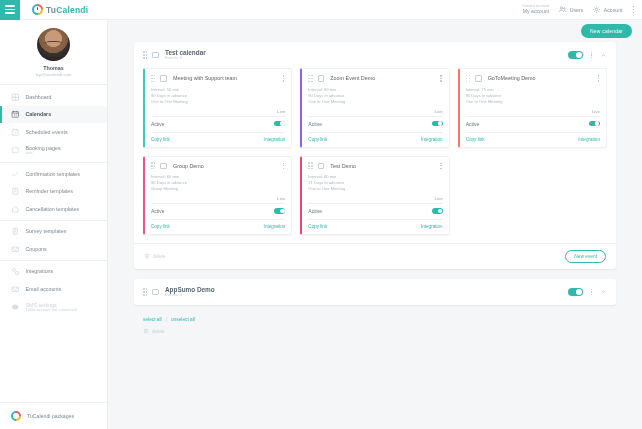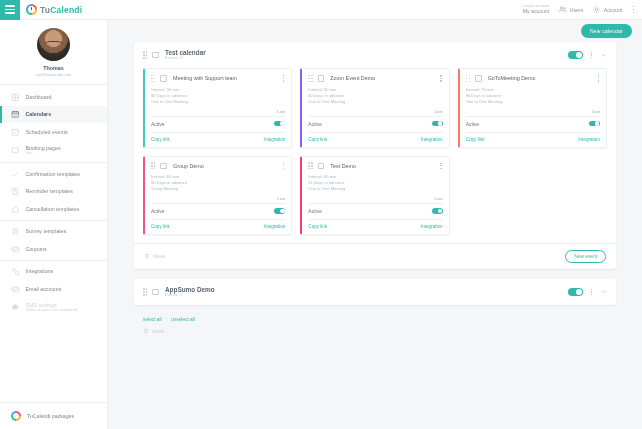--- a/index.html
+++ b/index.html
@@ -7,21 +7,21 @@
     width: 642px; height: 429px;
     font-family: "Liberation Sans", sans-serif;
     background: #f4f6f8; overflow: hidden;
   }
   body { position: relative; }
 
   
   .topbar {
     position: absolute; top: 0; left: 0; width: 642px; height: 20px;
     background: #ffffff; display: flex; align-items: center;
-    border-bottom: 1px solid #eceff1; z-index: 20;
+    border-bottom: 1px solid #eceff1; z-index: 20; gap: 6px;
   }
   .burger {
     width: 20px; height: 20px; background: #2fb9ab;
     display: flex; flex-direction: column; align-items: center;
     justify-content: center; gap: 2px; flex: 0 0 auto; cursor: pointer;
   }
   .burger i { display: block; width: 10px; height: 1.5px; background: #fff; border-radius: 1px; }
   .brand { display: flex; align-items: center; gap: 3px; margin-left: 6px; }
   .brand-logo {
     width: 11px; height: 11px; border-radius: 50%;

